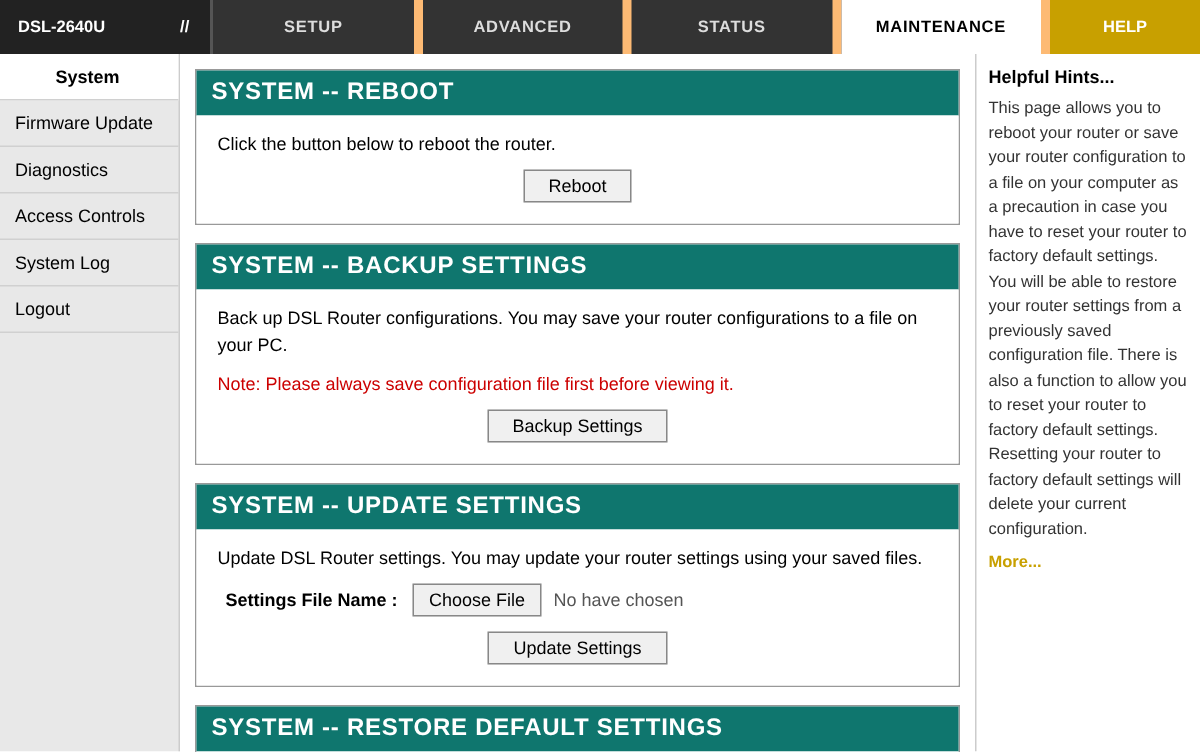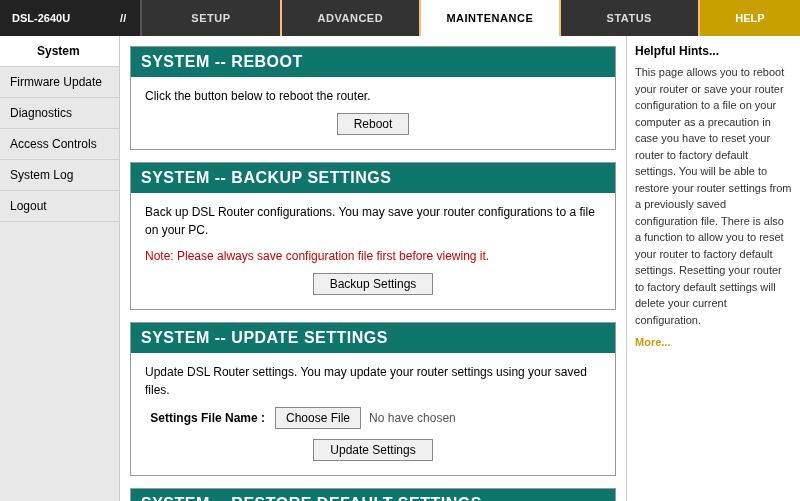--- a/index.html
+++ b/index.html
@@ -2,21 +2,21 @@
 <html><head>
   <meta charset="utf-8">
   <style>
     * { margin: 0; padding: 0; box-sizing: border-box; }
     body { font-family: Arial, sans-serif; font-size: 12px; background: #fff; width: 800px; height: 501px; overflow: hidden; }
 
     
     #top-bar { display: flex; align-items: stretch; background: #333; height: 36px; }
     #logo { background: #222; color: #fff; font-weight: bold; font-size: 13px; padding: 0 12px; display: flex; align-items: center; min-width: 120px; border-right: 2px solid #555; gap: 48px; }
     #logo span { color: #fff; font-size: 11px; }
-    .nav-tab { flex: 1; display: flex; align-items: center; justify-content: center; color: #ddd; font-size: 11px; font-weight: bold; cursor: pointer; border-right: 2px solid #fdba74; letter-spacing: 0.5px; }
+    .nav-tab { flex: 1; display: flex; align-items: center; justify-content: center; color: #ddd; font-size: 11px; font-weight: bold; cursor: pointer; border-right: 6px solid #fdba74; letter-spacing: 0.5px; }
     .nav-tab.active { background: #fff; color: #000; border-bottom: none; }
     #help-tab { background: #c8a000; color: #fff; font-weight: bold; font-size: 11px; display: flex; align-items: center; justify-content: center; min-width: 100px; cursor: pointer; }
 
     
     #main-layout { display: flex; height: calc(501px - 36px); }
 
     
     #sidebar { width: 120px; background: #e8e8e8; border-right: 1px solid #ccc; flex-shrink: 0; }
     .sidebar-item { padding: 8px 10px; border-bottom: 1px solid #d0d0d0; cursor: pointer; color: #000; font-size: 12px; }
     .sidebar-item.active { background: #fff; font-weight: bold; padding-left: 37px; }
@@ -33,39 +33,39 @@
     .btn-row { display: flex; justify-content: center; margin: 8px 0 4px 0; }
     button.action-btn { background: #f0f0f0; border: 1px solid #888; padding: 3px 16px; font-size: 12px; cursor: pointer; color: #000; }
 
     
     .file-row { display: flex; align-items: center; margin-bottom: 10px; margin-top: 6px; }
     .file-label { font-weight: bold; font-size: 12px; margin-right: 10px; min-width: 120px; text-align: right; }
     .choose-file-btn { background: #f0f0f0; border: 1px solid #888; padding: 3px 10px; font-size: 12px; cursor: pointer; margin-right: 8px; }
     .file-chosen { color: #555; font-size: 12px; }
 
     
-    #help-panel { width: 174px; background: #fff; border-left: 1px solid #ccc; padding: 8px; overflow-y: auto; font-size: 11px; flex-shrink: 0; }
+    #help-panel { width: 150px; background: #fff; border-left: 1px solid #ccc; padding: 8px; overflow-y: auto; font-size: 11px; flex-shrink: 0; }
     #help-panel .help-title { font-weight: bold; font-size: 12px; margin-bottom: 6px; }
     #help-panel .help-body { line-height: 1.5; color: #333; }
     #help-panel .more-link { color: #c8a000; font-weight: bold; font-size: 11px; display: block; margin-top: 8px; cursor: pointer; }
 
     .logo-slash { color: #aaa; font-size: 16px; margin: 0 2px; }
   </style>
 </head>
 <body>
 
 <div id="top-bar">
   <div id="logo">
     <span>DSL-2640U</span>
       <span class="logo-slash">//</span>
   </div>
   <div class="nav-tab">SETUP</div>
   <div class="nav-tab">ADVANCED</div>
+  <div class="nav-tab">STATUS</div>
   <div class="nav-tab active">MAINTENANCE</div>
-  <div class="nav-tab">STATUS</div>
   <div id="help-tab">HELP</div>
 </div>
 
 <div id="main-layout">
 
   <div id="sidebar">
     <div class="sidebar-item active">System</div>
     <div class="sidebar-item">Firmware Update</div>
     <div class="sidebar-item">Diagnostics</div>
     <div class="sidebar-item">Access Controls</div>

